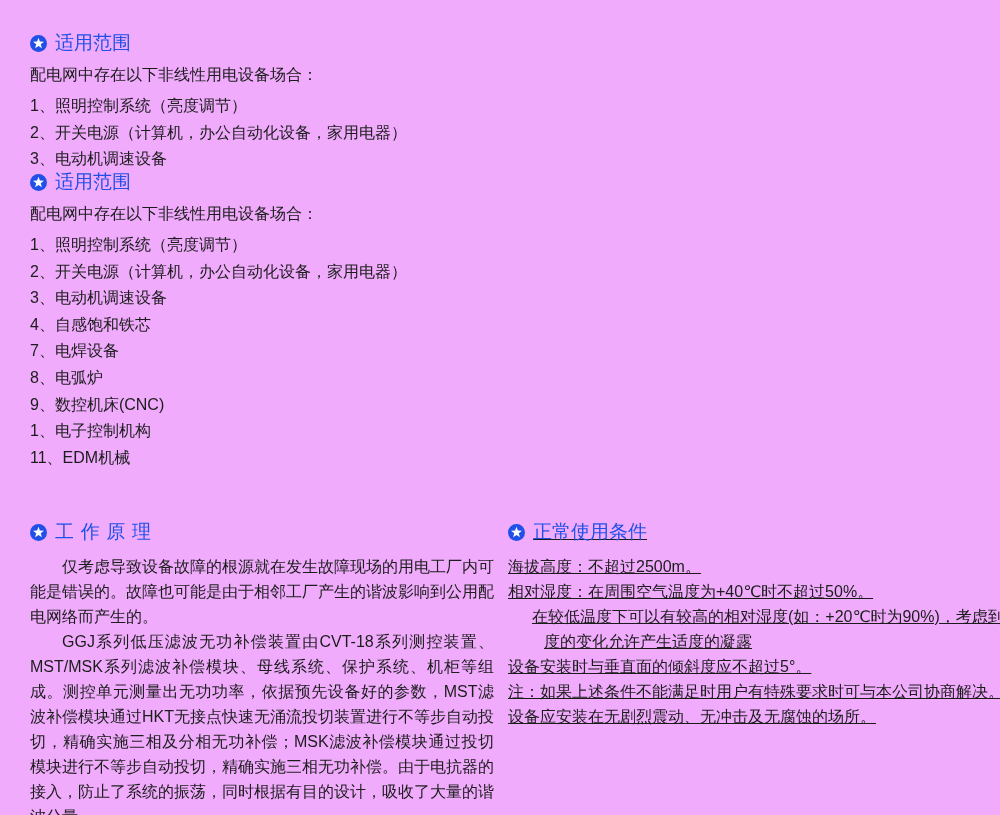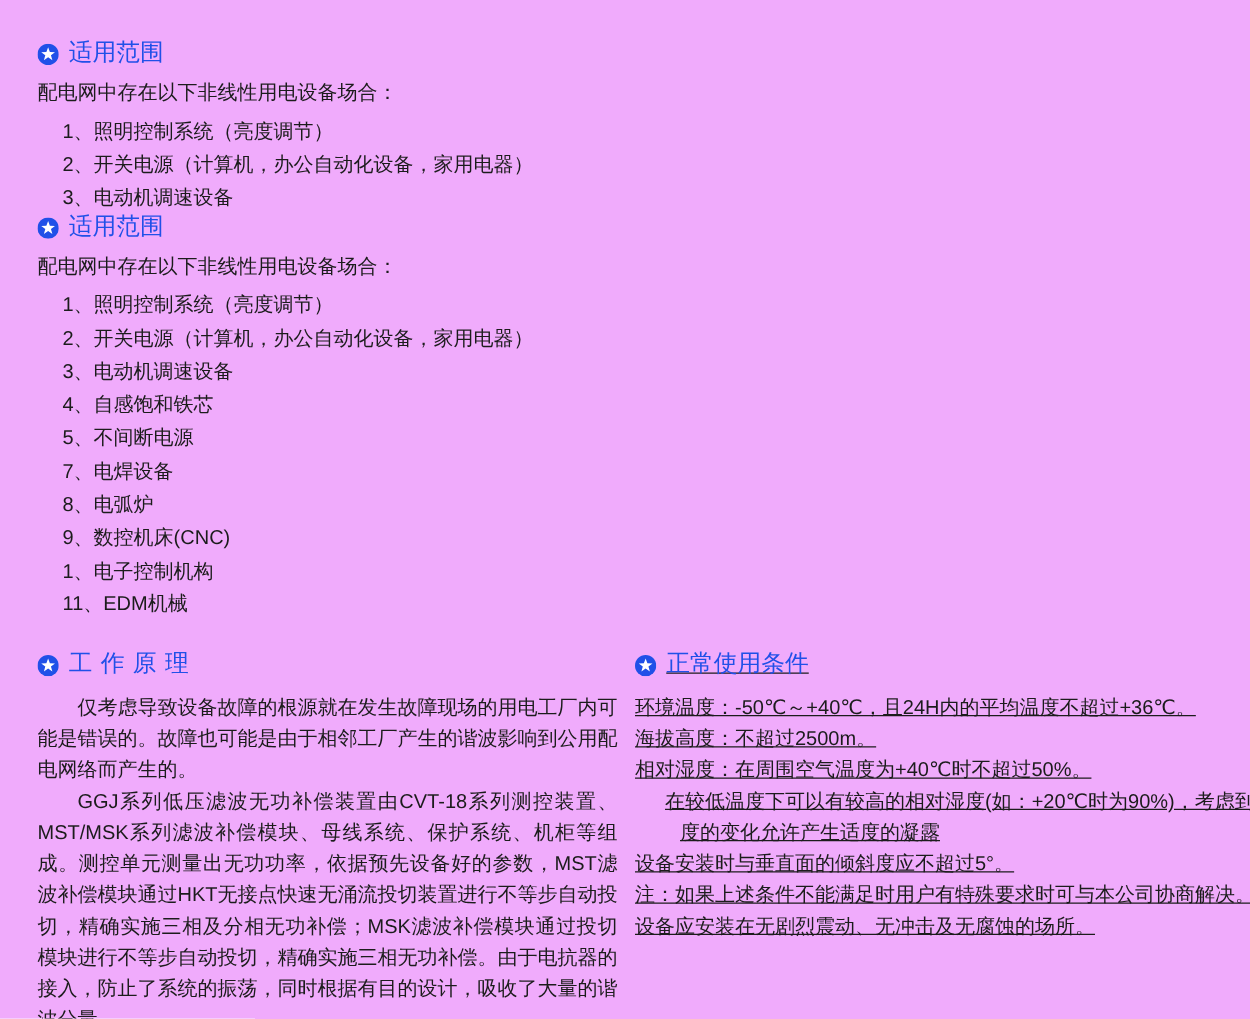--- a/index.html
+++ b/index.html
@@ -40,21 +40,20 @@
   .intro {
     margin: 0 0 9px 0;
     font-size: 16px;
     line-height: 19px;
   }
   .list { margin: 0; padding: 0; }
   .list-item {
     font-size: 16px;
     line-height: 26.6px;
     white-space: nowrap;
-    margin-left: 20px;
   }
   .para {
     margin: 0;
     font-size: 16px;
     line-height: 25px;
     text-indent: 2em;
     text-align: justify;
   }
   .cond-line {
     font-size: 16px;
@@ -96,21 +95,20 @@
         </svg>
       </span>
       <span class="heading-text">适用范围</span>
     </h2>
     <p class="intro">配电网中存在以下非线性用电设备场合：</p>
     <div class="list">
       <div class="list-item">1、照明控制系统（亮度调节）</div>
       <div class="list-item">2、开关电源（计算机，办公自动化设备，家用电器）</div>
       <div class="list-item">3、电动机调速设备</div>
       <div class="list-item">4、自感饱和铁芯</div>
-      <div class="list-item">5、不间断电源</div>
       <div class="list-item">7、电焊设备</div>
       <div class="list-item">8、电弧炉</div>
       <div class="list-item">9、数控机床(CNC)</div>
       <div class="list-item">1、电子控制机构</div>
       <div class="list-item">11、EDM机械</div>
     </div>
   </section>
 
   <section class="sec heading-spaced" style="left:30px; top:521px; width:464px;">
     <h2 class="heading">
@@ -129,21 +127,20 @@
   <section class="sec" style="left:508px; top:521px; width:486px;text-decoration:underline;">
     <h2 class="heading">
       <span class="icon">
         <svg viewBox="0 0 20 20" xmlns="http://www.w3.org/2000/svg">
           <circle cx="10" cy="10" r="10" fill="#2050e8"></circle>
           <path d="M10 3.2 L11.65 7.74 L16.47 7.90 L12.66 10.87 L14.0 15.5 L10 12.8 L6.0 15.5 L7.34 10.87 L3.53 7.90 L8.35 7.74 Z" fill="#ffffff"></path>
         </svg>
       </span>
       <span class="heading-text">正常使用条件</span>
     </h2>
-    <div class="cond-line">环境温度：-50℃～+40℃，且24H内的平均温度不超过+36℃。</div>
     <div class="cond-line">海拔高度：不超过2500m。</div>
     <div class="cond-line">相对湿度：在周围空气温度为+40℃时不超过50%。</div>
     <div class="cond-line ind-a">在较低温度下可以有较高的相对湿度(如：+20℃时为90%)，考虑到温</div>
     <div class="cond-line ind-b">度的变化允许产生适度的凝露</div>
     <div class="cond-line">设备安装时与垂直面的倾斜度应不超过5°。</div>
     <div class="cond-line">注：如果上述条件不能满足时用户有特殊要求时可与本公司协商解决。</div>
     <div class="cond-line">设备应安装在无剧烈震动、无冲击及无腐蚀的场所。</div>
   </section>
 
 </div>

